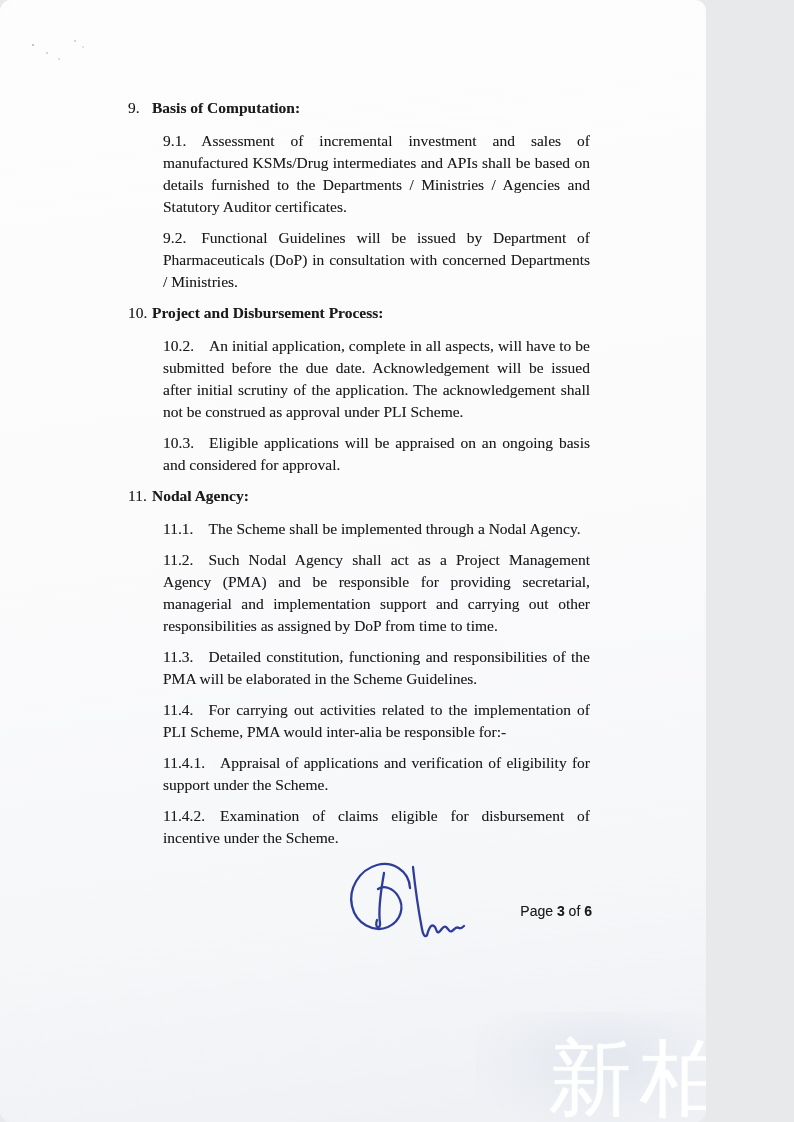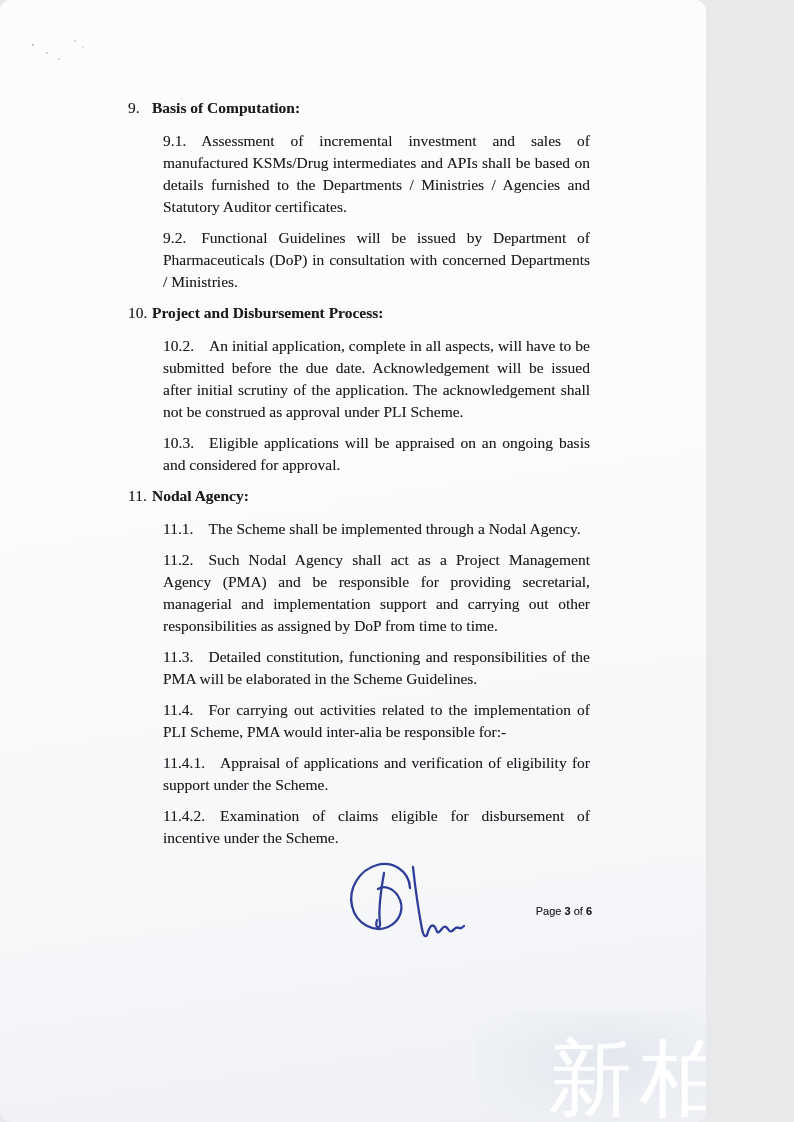--- a/index.html
+++ b/index.html
@@ -38,21 +38,21 @@
   .para .pnum{margin-right:15px;}
   .sign-row{
     position:relative;height:92px;margin-top:2px;
   }
   .signature{
     position:absolute;left:212px;top:0;
   }
   .footer{
     position:absolute;right:-2px;top:42px;
     font-family:"Liberation Sans", sans-serif;
-    font-size:11px;color:#1a1a1c;
+    font-size:14px;color:#1a1a1c;
     text-shadow:0 0 .3px rgba(20,20,25,.3);
   }
   .footer b{font-weight:bold;}
   .watermark{
     position:absolute;right:-26px;bottom:2px;
     font-family:"DejaVu Sans", sans-serif;
     font-size:84px;line-height:84px;letter-spacing:8px;
     color:rgba(255,255,255,.92);
     text-shadow:0 0 2px rgba(255,255,255,.5);
     pointer-events:none;

